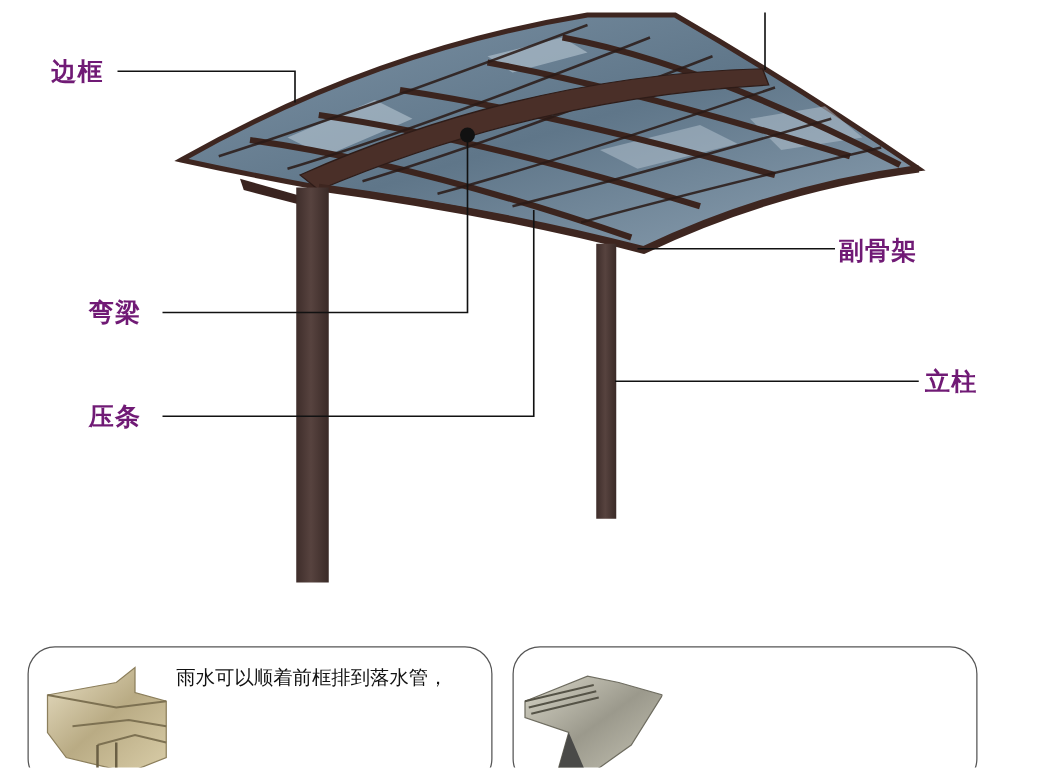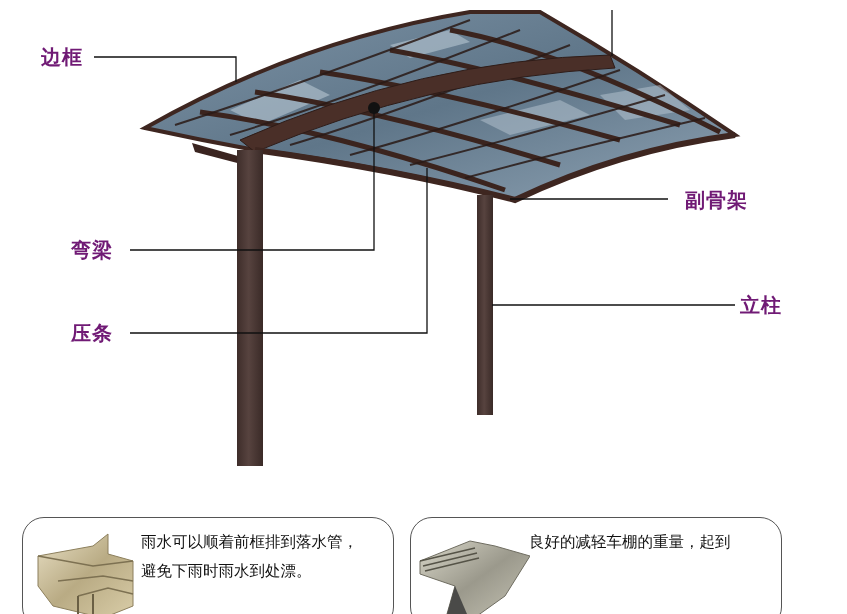--- a/index.html
+++ b/index.html
@@ -70,49 +70,47 @@
     <polyline points="130,333 427,333 427,168"></polyline>
     <line x1="612" y1="10" x2="612" y2="56"></line>
     <line x1="510" y1="199" x2="668" y2="199"></line>
     <line x1="492" y1="305" x2="735" y2="305"></line>
   </g>
 </svg>
 
 <div class="label" style="left:41px; top:45px;">边框</div>
 <div class="label" style="left:71px; top:238px;">弯梁</div>
 <div class="label" style="left:71px; top:321px;">压条</div>
-<div class="label" style="left:685px; top:188px;">副骨架</div>
+<div class="label" style="left:671px; top:188px;">副骨架</div>
 <div class="label" style="left:740px; top:293px;">立柱</div>
 
 <div class="card" style="left:22px; width:370px;">
   <svg class="card-img" style="left:10px; top:8px;" width="105" height="95" viewBox="0 0 105 95">
     <defs>
       <linearGradient id="gold" x1="0" y1="0" x2="1" y2="1">
         <stop offset="0" stop-color="#e8dfc4"></stop>
         <stop offset="0.5" stop-color="#b9ab84"></stop>
         <stop offset="1" stop-color="#d9cda8"></stop>
       </linearGradient>
     </defs>
     <path d="M5,30 L60,20 L75,8 L75,28 L100,35 L100,80 L70,92 L20,80 L5,60 Z" fill="url(#gold)" stroke="#8c7f5c" stroke-width="1"></path>
     <path d="M5,30 L60,40 L100,35" fill="none" stroke="#7d7152" stroke-width="1.5"></path>
     <path d="M25,55 L70,50 L100,55" fill="none" stroke="#7d7152" stroke-width="1.5"></path>
     <path d="M45,70 L75,62 L100,68" fill="none" stroke="#7d7152" stroke-width="1.5"></path>
     <path d="M45,70 L45,90 M60,68 L60,92" stroke="#6a5f44" stroke-width="2"></path>
   </svg>
   <div class="card-text" style="left:118px; top:10px;">雨水可以顺着前框排到落水管，</div>
-  <div class="card-text" style="left:118px; top:39px;">避免下雨时雨水到处漂。</div>
 </div>
 
 <div class="card" style="left:410px; width:370px;">
   <svg class="card-img" style="left:4px; top:8px;" width="115" height="95" viewBox="0 0 115 95">
     <defs>
       <linearGradient id="silver" x1="0" y1="0" x2="1" y2="1">
         <stop offset="0" stop-color="#d8d6c8"></stop>
         <stop offset="0.5" stop-color="#9b998c"></stop>
         <stop offset="1" stop-color="#c7c5b6"></stop>
       </linearGradient>
     </defs>
     <path d="M5,35 L55,15 L80,20 L115,30 L90,70 L55,95 L30,95 L40,60 L5,48 Z" fill="url(#silver)" stroke="#6f6d61" stroke-width="1"></path>
     <path d="M5,35 L60,22 M8,40 L62,27 M10,45 L64,32" stroke="#555347" stroke-width="1.5"></path>
     <path d="M40,60 L55,95 L30,95 Z" fill="#4a4a48"></path>
   </svg>
-  <div class="card-text" style="left:118px; top:10px;">良好的减轻车棚的重量，起到</div>
 </div>
 
 </body></html>

